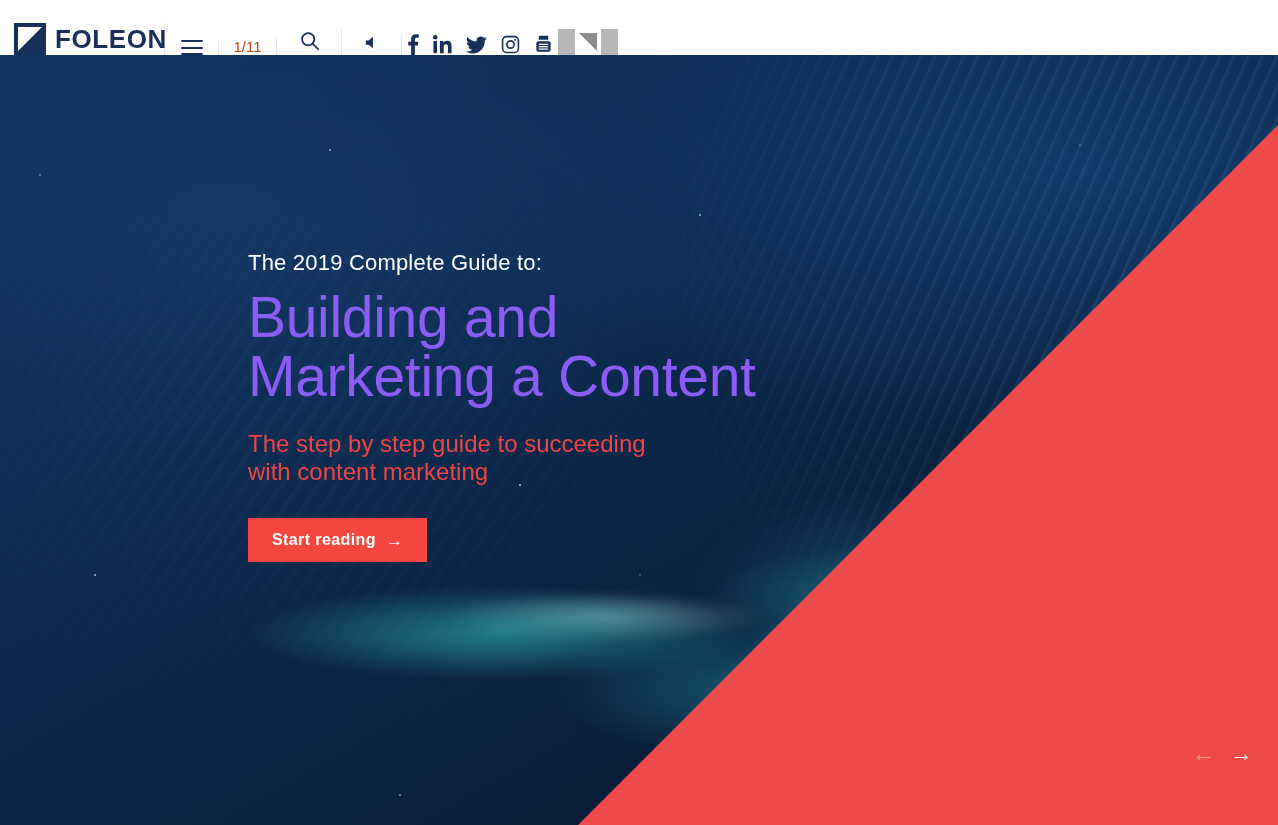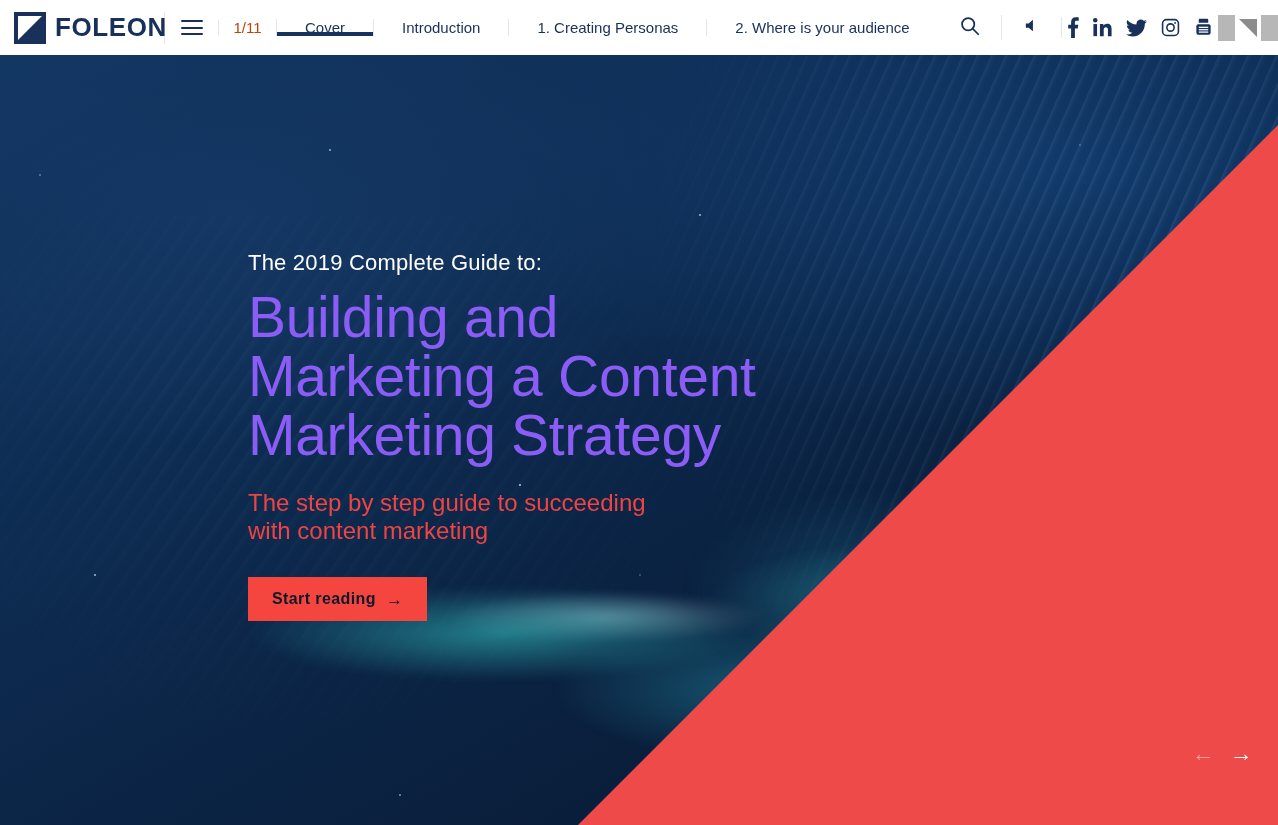--- a/index.html
+++ b/index.html
@@ -9,21 +9,21 @@
     overflow:hidden;
     font-family:"Liberation Sans", sans-serif;
     background:#0d2240;
   }
 
   
   .navbar{
     position:absolute; top:0; left:0;
     width:1278px; height:55px;
     background:#ffffff;
-    display:flex; align-items:center;
+    display:flex; align-items:flex-end;
     z-index:50;
   }
   .nav-brand{
     width:165px; flex:0 0 165px;
     display:flex; align-items:center;
     padding-left:14px;
     border-right:1px solid #e3e6ea;
   }
   .brand-mark{
     width:32px; height:32px;
@@ -238,21 +238,21 @@
     font-size:24px;
     line-height:28px;
     font-weight:300;
     color:#ef4444;
     width:420px;
     margin-bottom:32px;
   }
   .cta{
     display:inline-flex; align-items:center; gap:10px;
     background:#f4463f;
-    color:#0f172a;
+    color:#ffffff;
     font-size:16px;
     font-weight:bold;
     letter-spacing:0.4px;
     padding:13px 24px;
     border:none;
     cursor:pointer;
     font-family:"Liberation Sans", sans-serif;
   }
   .cta .arr{ font-size:17px; line-height:1; }
 
@@ -289,34 +289,20 @@
   <div class="nav-cell nav-menu-btn">
     <span class="hamburger">
       <i></i>
         <i></i>
         <i></i>
     </span>
   </div>
 
   <div class="nav-cell nav-pageno">1/11</div>
 
-  <div class="nav-tabs">
-    <div class="tab active">
-      <span>Cover</span>
-    </div>
-    <div class="tab">
-      <span>Introduction</span>
-    </div>
-    <div class="tab">
-      <span>1. Creating Personas</span>
-    </div>
-    <div class="tab">
-      <span>2. Where is your audience</span>
-    </div>
-  </div>
 
   <div class="nav-cell nav-search">
     <span>
       <svg width="21" height="21" viewBox="0 0 24 24" fill="none" stroke="#18305a" stroke-width="2" stroke-linecap="round">
         <circle cx="10.5" cy="10.5" r="7"></circle>
           <line x1="15.6" y1="15.6" x2="22" y2="22"></line>
       </svg>
     </span>
   </div>
 
@@ -376,21 +362,20 @@
   <div class="bg-aurora2"></div>
   <div class="bg-aurora"></div>
   <div class="bg-stars"></div>
   <div class="bg-wedge"></div>
 
   <div class="hero">
     <div class="eyebrow">The 2019 Complete Guide to:</div>
     <h1 class="headline">
       <span>Building and</span><br>
       <span>Marketing a Content</span><br>
-      <span>Marketing Strategy</span>
     </h1>
     <div class="subhead">The step by step guide to succeeding with content marketing</div>
     <button class="cta">
       <span>Start reading</span>
       <span class="arr">→</span>
     </button>
   </div>
 
   <div class="pager">
     <button class="pager-btn disabled">←</button>

